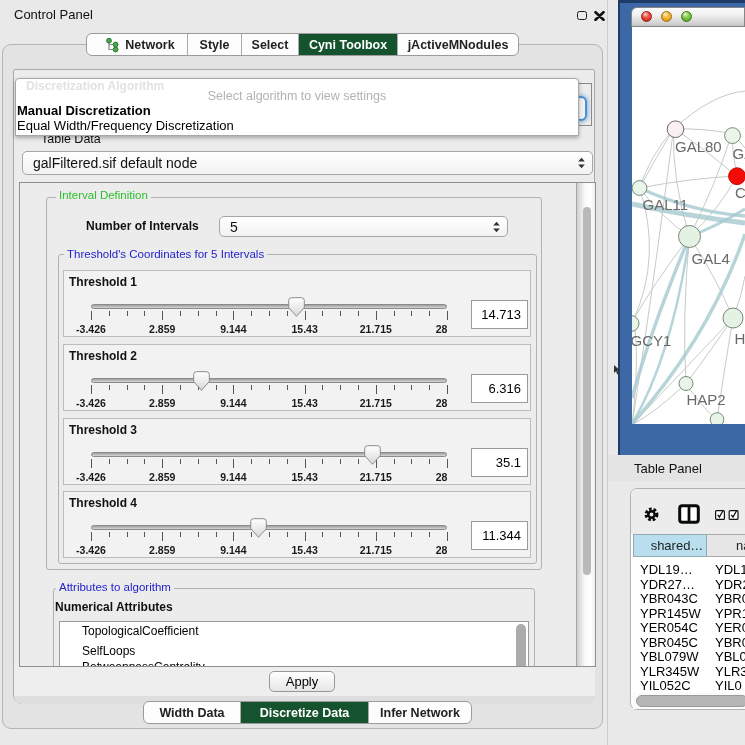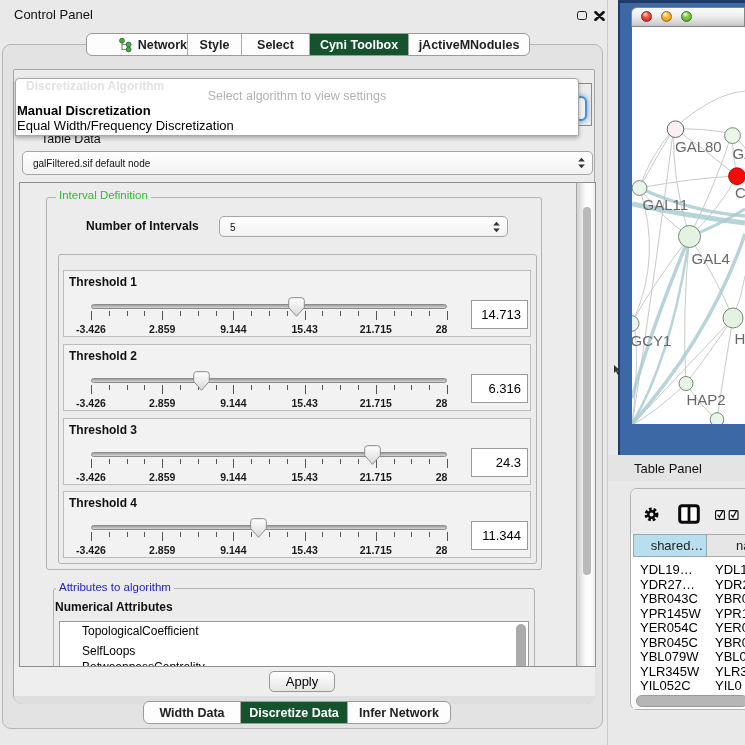--- a/index.html
+++ b/index.html
@@ -6,21 +6,21 @@
 body { font-family:"Liberation Sans", sans-serif; background:#e9e9e9; position:relative; }
 .abs { position:absolute; }
 #titlebar { position:absolute; left:14px; top:7px; font-size:13px; color:#111; }
 #floatbtn { position:absolute; left:577px; top:11px; width:10px; height:9px; border:1.8px solid #1a1a1a; border-radius:2.5px; }
 .seg { position:absolute; display:flex; background:#fdfdfd; border:1px solid #9b9b9b; border-radius:6px; overflow:hidden; font-size:12.5px; font-weight:bold; color:#222; }
 .seg > div { display:flex; align-items:center; justify-content:center; border-left:1px solid #aaa; white-space:nowrap; }
 .seg > div:first-child { border-left:none; }
 .seg .sel { background:#14532d; color:#fff; }
 #outerpanel { position:absolute; left:2px; top:44px; width:601px; height:685px; background:#e3e3e3; border:1px solid #b5b5b5; border-radius:9px; }
 #innerpanel { position:absolute; left:13px; top:69px; width:582px; height:635px; background:#ececec; border:1px solid #a9a9a9; border-radius:2px 2px 9px 9px; }
-.combo { position:absolute; background:linear-gradient(#ffffff,#f2f2f2); border:1px solid #a6a6a6; border-radius:5px; font-size:10px; color:#111; }
+.combo { position:absolute; background:linear-gradient(#ffffff,#f2f2f2); border:1px solid #a6a6a6; border-radius:5px; font-size:14px; color:#111; }
 .combo span { position:absolute; left:10px; top:50%; transform:translateY(-50%); }
 .carrows { position:absolute; right:6px; top:50%; transform:translateY(-50%); width:9px; height:12px; }
 #popup { position:absolute; left:15px; top:78px; width:564px; height:58px; background:#fff; border:1px solid #a8a8a8; border-radius:4px 4px 0 0; box-shadow:0 2px 4px rgba(0,0,0,0.3); z-index:30; }
 #popup .prompt { position:absolute; left:0; right:0; top:10px; text-align:center; color:#b2b2b2; font-size:12.5px; }
 #popup .it1 { position:absolute; left:1px; top:24px; font-weight:bold; font-size:13px; color:#000; }
 #popup .it2 { position:absolute; left:1px; top:39px; font-size:13px; color:#000; }
 #tdlabel { position:absolute; left:21px; top:132px; font-size:12.5px; color:#111;margin-left:20px; }
 #spwrap { position:absolute; left:19px; top:182px; width:577px; height:485px; border:1px solid #8f8f8f; background:#ececec; }
 #scrollpane { position:absolute; left:20px; top:183px; width:556px; height:483px; overflow:hidden; background:#ececec; }
 .group { position:absolute; border:1px solid #b2b2b2; border-radius:3px; }
@@ -58,28 +58,28 @@
 <div id="titlebar">Control Panel</div>
 <div id="floatbtn"></div>
 <svg class="abs" style="left:594px;top:11px" width="11" height="10" viewBox="0 0 11 10">
     <path d="M1.5 1.2 L9.5 8.8 M9.5 1.2 L1.5 8.8" stroke="#111" stroke-width="2.6" stroke-linecap="round"></path>
   </svg>
 
 <div id="outerpanel"></div>
 <div id="innerpanel"></div>
 
 <div class="seg" style="left:86px;top:33px;height:23px;z-index:10">
- <div style="width:100px;justify-content:flex-end;padding-left:7px"><svg width="13" height="16" viewBox="0 0 13 16" style="margin-right:6px">
+ <div style="width:100px;justify-content:center;padding-left:7px"><svg width="13" height="16" viewBox="0 0 13 16" style="margin-right:6px">
         <path d="M3 5 V13 M3 7.5 H7.5 M3 12.5 H7.5" stroke="#888" stroke-width="1.2" fill="none"></path>
         <circle cx="3" cy="3.7" r="2.4" fill="#4ca64c" stroke="#2c7a2c"></circle>
         <circle cx="9.6" cy="7.5" r="2.4" fill="#4ca64c" stroke="#2c7a2c"></circle>
         <circle cx="9.6" cy="12.5" r="2.4" fill="#4ca64c" stroke="#2c7a2c"></circle>
       </svg>Network</div>
  <div style="width:54px">Style</div>
- <div style="width:68px">Select</div>
+ <div style="width:57px">Select</div>
  <div class="sel" style="width:99px">Cyni Toolbox</div>
  <div style="width:121px">jActiveMNodules</div>
 </div>
 
 <div style="position:absolute;left:560px;top:83px;width:32px;height:43px;border:1px solid #8a8a8a"></div>
 <div style="position:absolute;left:575px;top:96px;width:12px;height:25px;border-radius:7px;border:2px solid #4b90d5;background:#f2f2f2;box-shadow:0 0 4px 1px rgba(90,150,215,0.7)"></div>
 <div id="popup">
   <div style="position:absolute;left:10px;top:0px;font-weight:bold;font-size:12px;color:#e2e2e2">Discretization Algorithm</div>
   <div class="prompt">Select algorithm to view settings</div>
   <div class="it1">Manual Discretization</div>
@@ -106,41 +106,42 @@
   <div class="group" style="left:26px;top:14px;width:496px;height:373px"></div>
   <div class="gtitle" style="left:36px;top:6px;color:#2ebe2e">Interval Definition</div>
   <div class="boldlbl" style="left:66px;top:36px">Number of Intervals</div>
   <div class="combo" style="left:199px;top:33px;width:289px;height:21px">
       <span>5</span>
     <svg class="carrows" viewBox="0 0 9 12">
         <path d="M1.2 4.4 L4.5 0.8 L7.8 4.4 Z M1.2 7.6 L4.5 11.2 L7.8 7.6 Z" fill="#333"></path>
       </svg>
   </div>
   <div class="group" style="left:38px;top:71px;width:479px;height:310px"></div>
+  <div class="gtitle" style="left:44px;top:65px;color:#2222cc">Threshold's Coordinates for 5 Intervals</div>
 <div class="tbox" style="left:43px;top:87px"></div>
 <div class="thl" style="left:49px;top:92px">Threshold 1</div>
 <div class="track" style="left:71px;top:121px"></div>
 <i style="left:71.0px;top:128px;height:9px"></i><i style="left:88.8px;top:128px;height:5px"></i><i style="left:106.6px;top:128px;height:5px"></i><i style="left:124.4px;top:128px;height:5px"></i><i style="left:142.2px;top:128px;height:9px"></i><i style="left:160.0px;top:128px;height:5px"></i><i style="left:177.8px;top:128px;height:5px"></i><i style="left:195.6px;top:128px;height:5px"></i><i style="left:213.4px;top:128px;height:9px"></i><i style="left:231.2px;top:128px;height:5px"></i><i style="left:249.0px;top:128px;height:5px"></i><i style="left:266.8px;top:128px;height:5px"></i><i style="left:284.6px;top:128px;height:9px"></i><i style="left:302.4px;top:128px;height:5px"></i><i style="left:320.2px;top:128px;height:5px"></i><i style="left:338.0px;top:128px;height:5px"></i><i style="left:355.8px;top:128px;height:9px"></i><i style="left:373.6px;top:128px;height:5px"></i><i style="left:391.4px;top:128px;height:5px"></i><i style="left:409.2px;top:128px;height:5px"></i><i style="left:427.0px;top:128px;height:9px"></i><b class="tl" style="left:41.0px;top:140px">-3.426</b><b class="tl" style="left:112.2px;top:140px">2.859</b><b class="tl" style="left:183.4px;top:140px">9.144</b><b class="tl" style="left:254.6px;top:140px">15.43</b><b class="tl" style="left:325.8px;top:140px">21.715</b><b class="tl" style="left:391.5px;top:140px">28</b><svg class="abs" style="left:268.0px;top:114px" width="17" height="21" viewBox="0 0 17 21">
       <path d="M3.5 0.7 H13.5 Q16.3 0.7 16.3 3.5 V10.5 L8.5 19.3 L0.7 10.5 V3.5 Q0.7 0.7 3.5 0.7 Z" fill="url(#thg)" stroke="#8b8b8b" stroke-width="1"></path>
     </svg>
 <div class="vbox" style="left:451px;top:117px">14.713</div>
 <div class="tbox" style="left:43px;top:161px"></div>
 <div class="thl" style="left:49px;top:166px">Threshold 2</div>
 <div class="track" style="left:71px;top:195px"></div>
 <i style="left:71.0px;top:202px;height:9px"></i><i style="left:88.8px;top:202px;height:5px"></i><i style="left:106.6px;top:202px;height:5px"></i><i style="left:124.4px;top:202px;height:5px"></i><i style="left:142.2px;top:202px;height:9px"></i><i style="left:160.0px;top:202px;height:5px"></i><i style="left:177.8px;top:202px;height:5px"></i><i style="left:195.6px;top:202px;height:5px"></i><i style="left:213.4px;top:202px;height:9px"></i><i style="left:231.2px;top:202px;height:5px"></i><i style="left:249.0px;top:202px;height:5px"></i><i style="left:266.8px;top:202px;height:5px"></i><i style="left:284.6px;top:202px;height:9px"></i><i style="left:302.4px;top:202px;height:5px"></i><i style="left:320.2px;top:202px;height:5px"></i><i style="left:338.0px;top:202px;height:5px"></i><i style="left:355.8px;top:202px;height:9px"></i><i style="left:373.6px;top:202px;height:5px"></i><i style="left:391.4px;top:202px;height:5px"></i><i style="left:409.2px;top:202px;height:5px"></i><i style="left:427.0px;top:202px;height:9px"></i><b class="tl" style="left:41.0px;top:214px">-3.426</b><b class="tl" style="left:112.2px;top:214px">2.859</b><b class="tl" style="left:183.4px;top:214px">9.144</b><b class="tl" style="left:254.6px;top:214px">15.43</b><b class="tl" style="left:325.8px;top:214px">21.715</b><b class="tl" style="left:391.5px;top:214px">28</b><svg class="abs" style="left:172.9px;top:188px" width="17" height="21" viewBox="0 0 17 21">
       <path d="M3.5 0.7 H13.5 Q16.3 0.7 16.3 3.5 V10.5 L8.5 19.3 L0.7 10.5 V3.5 Q0.7 0.7 3.5 0.7 Z" fill="url(#thg)" stroke="#8b8b8b" stroke-width="1"></path>
     </svg>
 <div class="vbox" style="left:451px;top:191px">6.316</div>
 <div class="tbox" style="left:43px;top:235px"></div>
 <div class="thl" style="left:49px;top:240px">Threshold 3</div>
 <div class="track" style="left:71px;top:269px"></div>
 <i style="left:71.0px;top:276px;height:9px"></i><i style="left:88.8px;top:276px;height:5px"></i><i style="left:106.6px;top:276px;height:5px"></i><i style="left:124.4px;top:276px;height:5px"></i><i style="left:142.2px;top:276px;height:9px"></i><i style="left:160.0px;top:276px;height:5px"></i><i style="left:177.8px;top:276px;height:5px"></i><i style="left:195.6px;top:276px;height:5px"></i><i style="left:213.4px;top:276px;height:9px"></i><i style="left:231.2px;top:276px;height:5px"></i><i style="left:249.0px;top:276px;height:5px"></i><i style="left:266.8px;top:276px;height:5px"></i><i style="left:284.6px;top:276px;height:9px"></i><i style="left:302.4px;top:276px;height:5px"></i><i style="left:320.2px;top:276px;height:5px"></i><i style="left:338.0px;top:276px;height:5px"></i><i style="left:355.8px;top:276px;height:9px"></i><i style="left:373.6px;top:276px;height:5px"></i><i style="left:391.4px;top:276px;height:5px"></i><i style="left:409.2px;top:276px;height:5px"></i><i style="left:427.0px;top:276px;height:9px"></i><b class="tl" style="left:41.0px;top:288px">-3.426</b><b class="tl" style="left:112.2px;top:288px">2.859</b><b class="tl" style="left:183.4px;top:288px">9.144</b><b class="tl" style="left:254.6px;top:288px">15.43</b><b class="tl" style="left:325.8px;top:288px">21.715</b><b class="tl" style="left:391.5px;top:288px">28</b><svg class="abs" style="left:343.7px;top:262px" width="17" height="21" viewBox="0 0 17 21">
       <path d="M3.5 0.7 H13.5 Q16.3 0.7 16.3 3.5 V10.5 L8.5 19.3 L0.7 10.5 V3.5 Q0.7 0.7 3.5 0.7 Z" fill="url(#thg)" stroke="#8b8b8b" stroke-width="1"></path>
     </svg>
-<div class="vbox" style="left:451px;top:265px">24.3</div>
+<div class="vbox" style="left:451px;top:265px">35.1</div>
 <div class="tbox" style="left:43px;top:308px"></div>
 <div class="thl" style="left:49px;top:313px">Threshold 4</div>
 <div class="track" style="left:71px;top:342px"></div>
 <i style="left:71.0px;top:349px;height:9px"></i><i style="left:88.8px;top:349px;height:5px"></i><i style="left:106.6px;top:349px;height:5px"></i><i style="left:124.4px;top:349px;height:5px"></i><i style="left:142.2px;top:349px;height:9px"></i><i style="left:160.0px;top:349px;height:5px"></i><i style="left:177.8px;top:349px;height:5px"></i><i style="left:195.6px;top:349px;height:5px"></i><i style="left:213.4px;top:349px;height:9px"></i><i style="left:231.2px;top:349px;height:5px"></i><i style="left:249.0px;top:349px;height:5px"></i><i style="left:266.8px;top:349px;height:5px"></i><i style="left:284.6px;top:349px;height:9px"></i><i style="left:302.4px;top:349px;height:5px"></i><i style="left:320.2px;top:349px;height:5px"></i><i style="left:338.0px;top:349px;height:5px"></i><i style="left:355.8px;top:349px;height:9px"></i><i style="left:373.6px;top:349px;height:5px"></i><i style="left:391.4px;top:349px;height:5px"></i><i style="left:409.2px;top:349px;height:5px"></i><i style="left:427.0px;top:349px;height:9px"></i><b class="tl" style="left:41.0px;top:361px">-3.426</b><b class="tl" style="left:112.2px;top:361px">2.859</b><b class="tl" style="left:183.4px;top:361px">9.144</b><b class="tl" style="left:254.6px;top:361px">15.43</b><b class="tl" style="left:325.8px;top:361px">21.715</b><b class="tl" style="left:391.5px;top:361px">28</b><svg class="abs" style="left:229.8px;top:335px" width="17" height="21" viewBox="0 0 17 21">
       <path d="M3.5 0.7 H13.5 Q16.3 0.7 16.3 3.5 V10.5 L8.5 19.3 L0.7 10.5 V3.5 Q0.7 0.7 3.5 0.7 Z" fill="url(#thg)" stroke="#8b8b8b" stroke-width="1"></path>
     </svg>
 <div class="vbox" style="left:451px;top:338px">11.344</div>
 
   <div class="group" style="left:33px;top:405px;width:482px;height:150px"></div>
   <div class="gtitle" style="left:36px;top:398px;color:#2222cc">Attributes to algorithm</div>
@@ -153,21 +154,21 @@
   <div style="position:absolute;left:496px;top:441px;width:10px;height:57px;background:#ababab;border-radius:5px"></div>
 </div>
 <div id="vscroll"></div>
 <div id="vthumb"></div>
 <div id="applyrow"></div>
 <div id="applybtn">Apply</div>
 <div id="botband"></div>
 
 <div class="seg" style="left:143px;top:701px;height:23px;z-index:10">
  <div style="width:96px">Width Data</div>
- <div class="sel" style="width:107px">Discretize Data</div>
+ <div class="sel" style="width:128px">Discretize Data</div>
  <div style="width:103px">Infer Network</div>
 </div>
 
 <div style="position:absolute;left:607px;top:0;width:1px;height:745px;background:#cccccc"></div>
 <div id="bluebg"></div>
 <div id="mactitle"></div>
 <div class="tlight" style="left:641px;border:1px solid #8e2018;background:radial-gradient(circle at 35% 25%,#ffd5d0 0%,rgba(255,255,255,0) 35%),radial-gradient(circle at 50% 35%,#f37a6e 0%,#e03a2d 60%,#b02417 100%)"></div>
 <div class="tlight" style="left:661px;border:1px solid #9c6d12;background:radial-gradient(circle at 35% 25%,#fff0c8 0%,rgba(255,255,255,0) 35%),radial-gradient(circle at 50% 35%,#f8ce62 0%,#eda821 60%,#c07c12 100%)"></div>
 <div class="tlight" style="left:681px;border:1px solid #3e7718;background:radial-gradient(circle at 35% 25%,#e8f8d0 0%,rgba(255,255,255,0) 35%),radial-gradient(circle at 50% 35%,#a4dc6e 0%,#6cbc39 60%,#459022 100%)"></div>
 <div id="canvas"></div>

